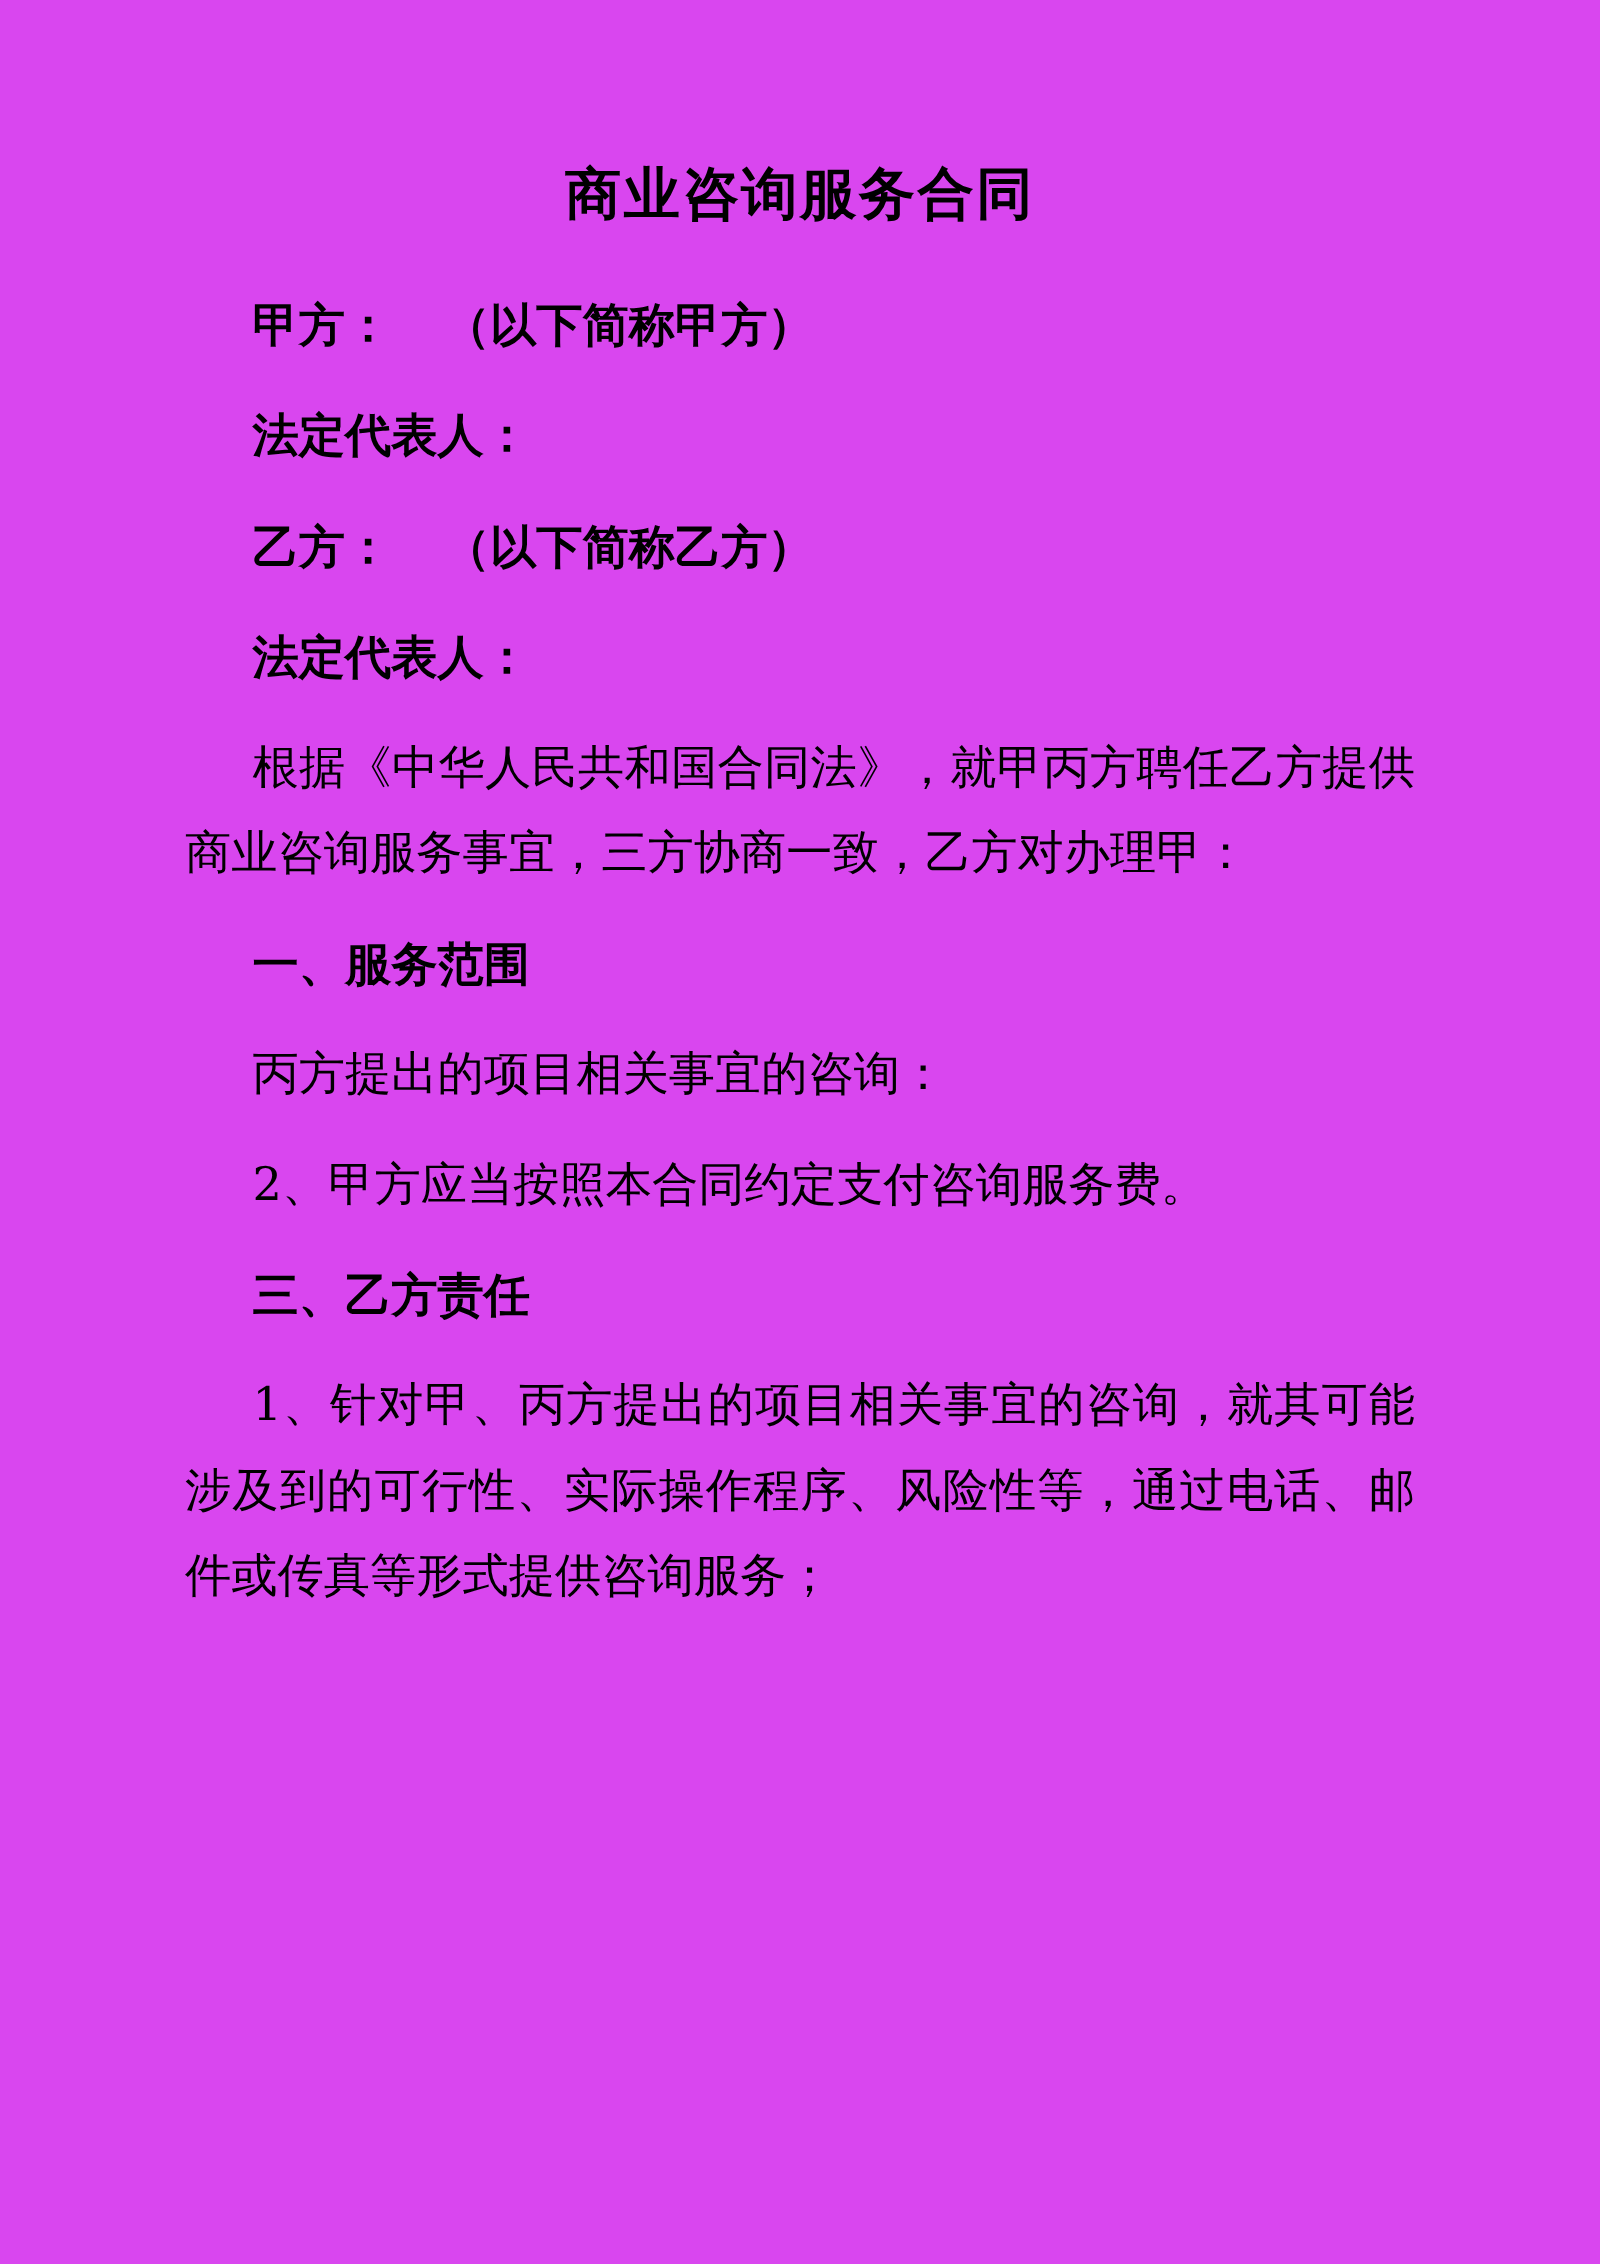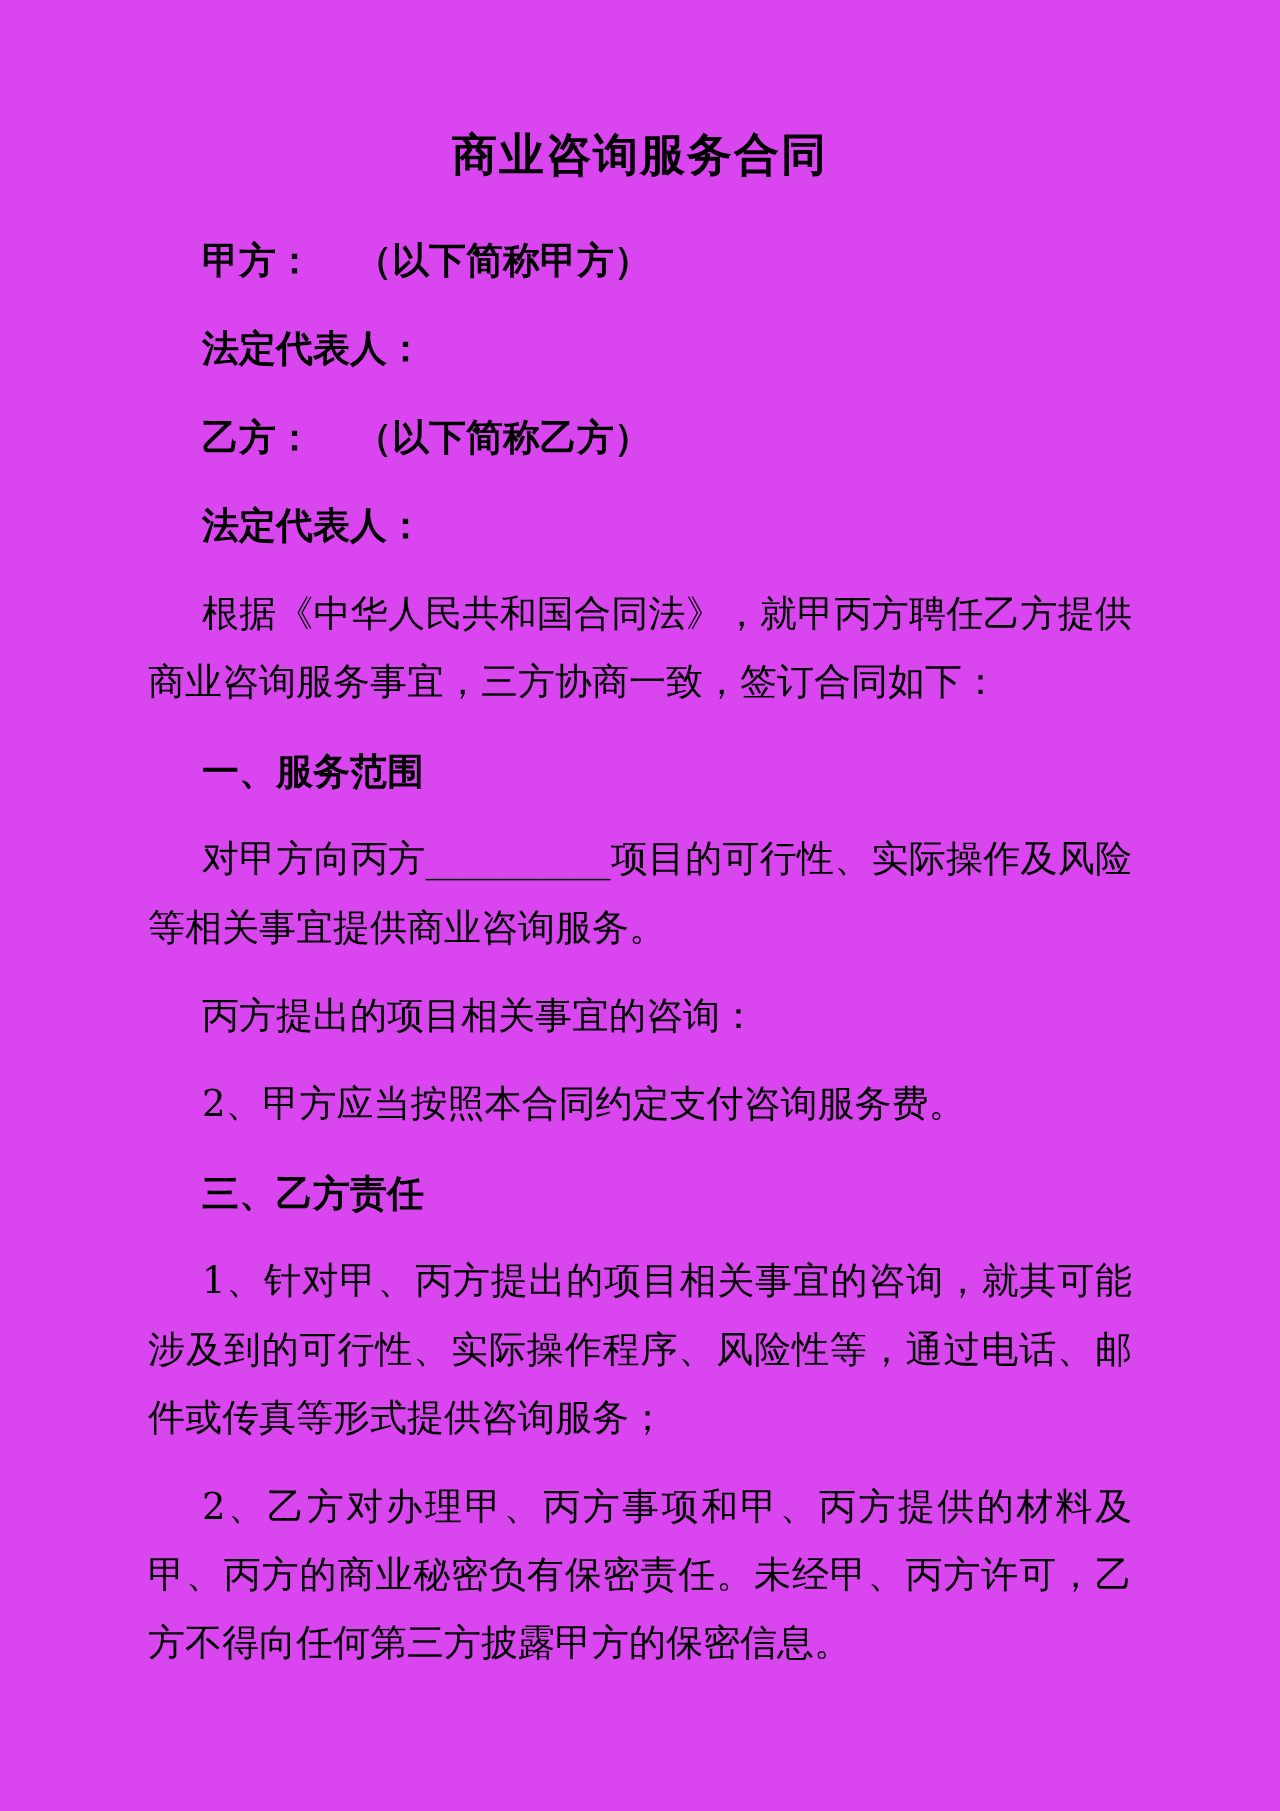--- a/index.html
+++ b/index.html
@@ -77,26 +77,24 @@
 
     <p class="para indent bold gap">
       <span>乙方：</span><span class="wide-space"></span><span>（以下简称乙方）</span>
     </p>
 
     <p class="para indent bold gap">
       <span>法定代表人：</span>
     </p>
 
 
-    <p class="para indent gap">根据《中华人民共和国合同法》，就甲丙方聘任乙方提供商业咨询服务事宜，三方协商一致，签订合同如下：</p>
+    <p class="para indent gap">根据《中华人民共和国合同法》，就甲丙方聘任乙方提供商业咨询服务事宜，三方协商一致，乙方对办理甲：</p>
 
     <p class="para indent bold gap">一、服务范围</p>
-    <p class="para indent gap">对甲方向丙方__________项目的可行性、实际操作及风险等相关事宜提供商业咨询服务。</p>
 
     <p class="para indent gap">丙方提出的项目相关事宜的咨询：</p>
     <p class="para indent gap">2、甲方应当按照本合同约定支付咨询服务费。</p>
 
     <p class="para indent bold gap">三、乙方责任</p>
     <p class="para indent gap">1、针对甲、丙方提出的项目相关事宜的咨询，就其可能涉及到的可行性、实际操作程序、风险性等，通过电话、邮件或传真等形式提供咨询服务；</p>
-    <p class="para indent gap">2、乙方对办理甲、丙方事项和甲、丙方提供的材料及甲、丙方的商业秘密负有保密责任。未经甲、丙方许可，乙方不得向任何第三方披露甲方的保密信息。</p>
 
   </div>
 </div>
 
 </body></html>

